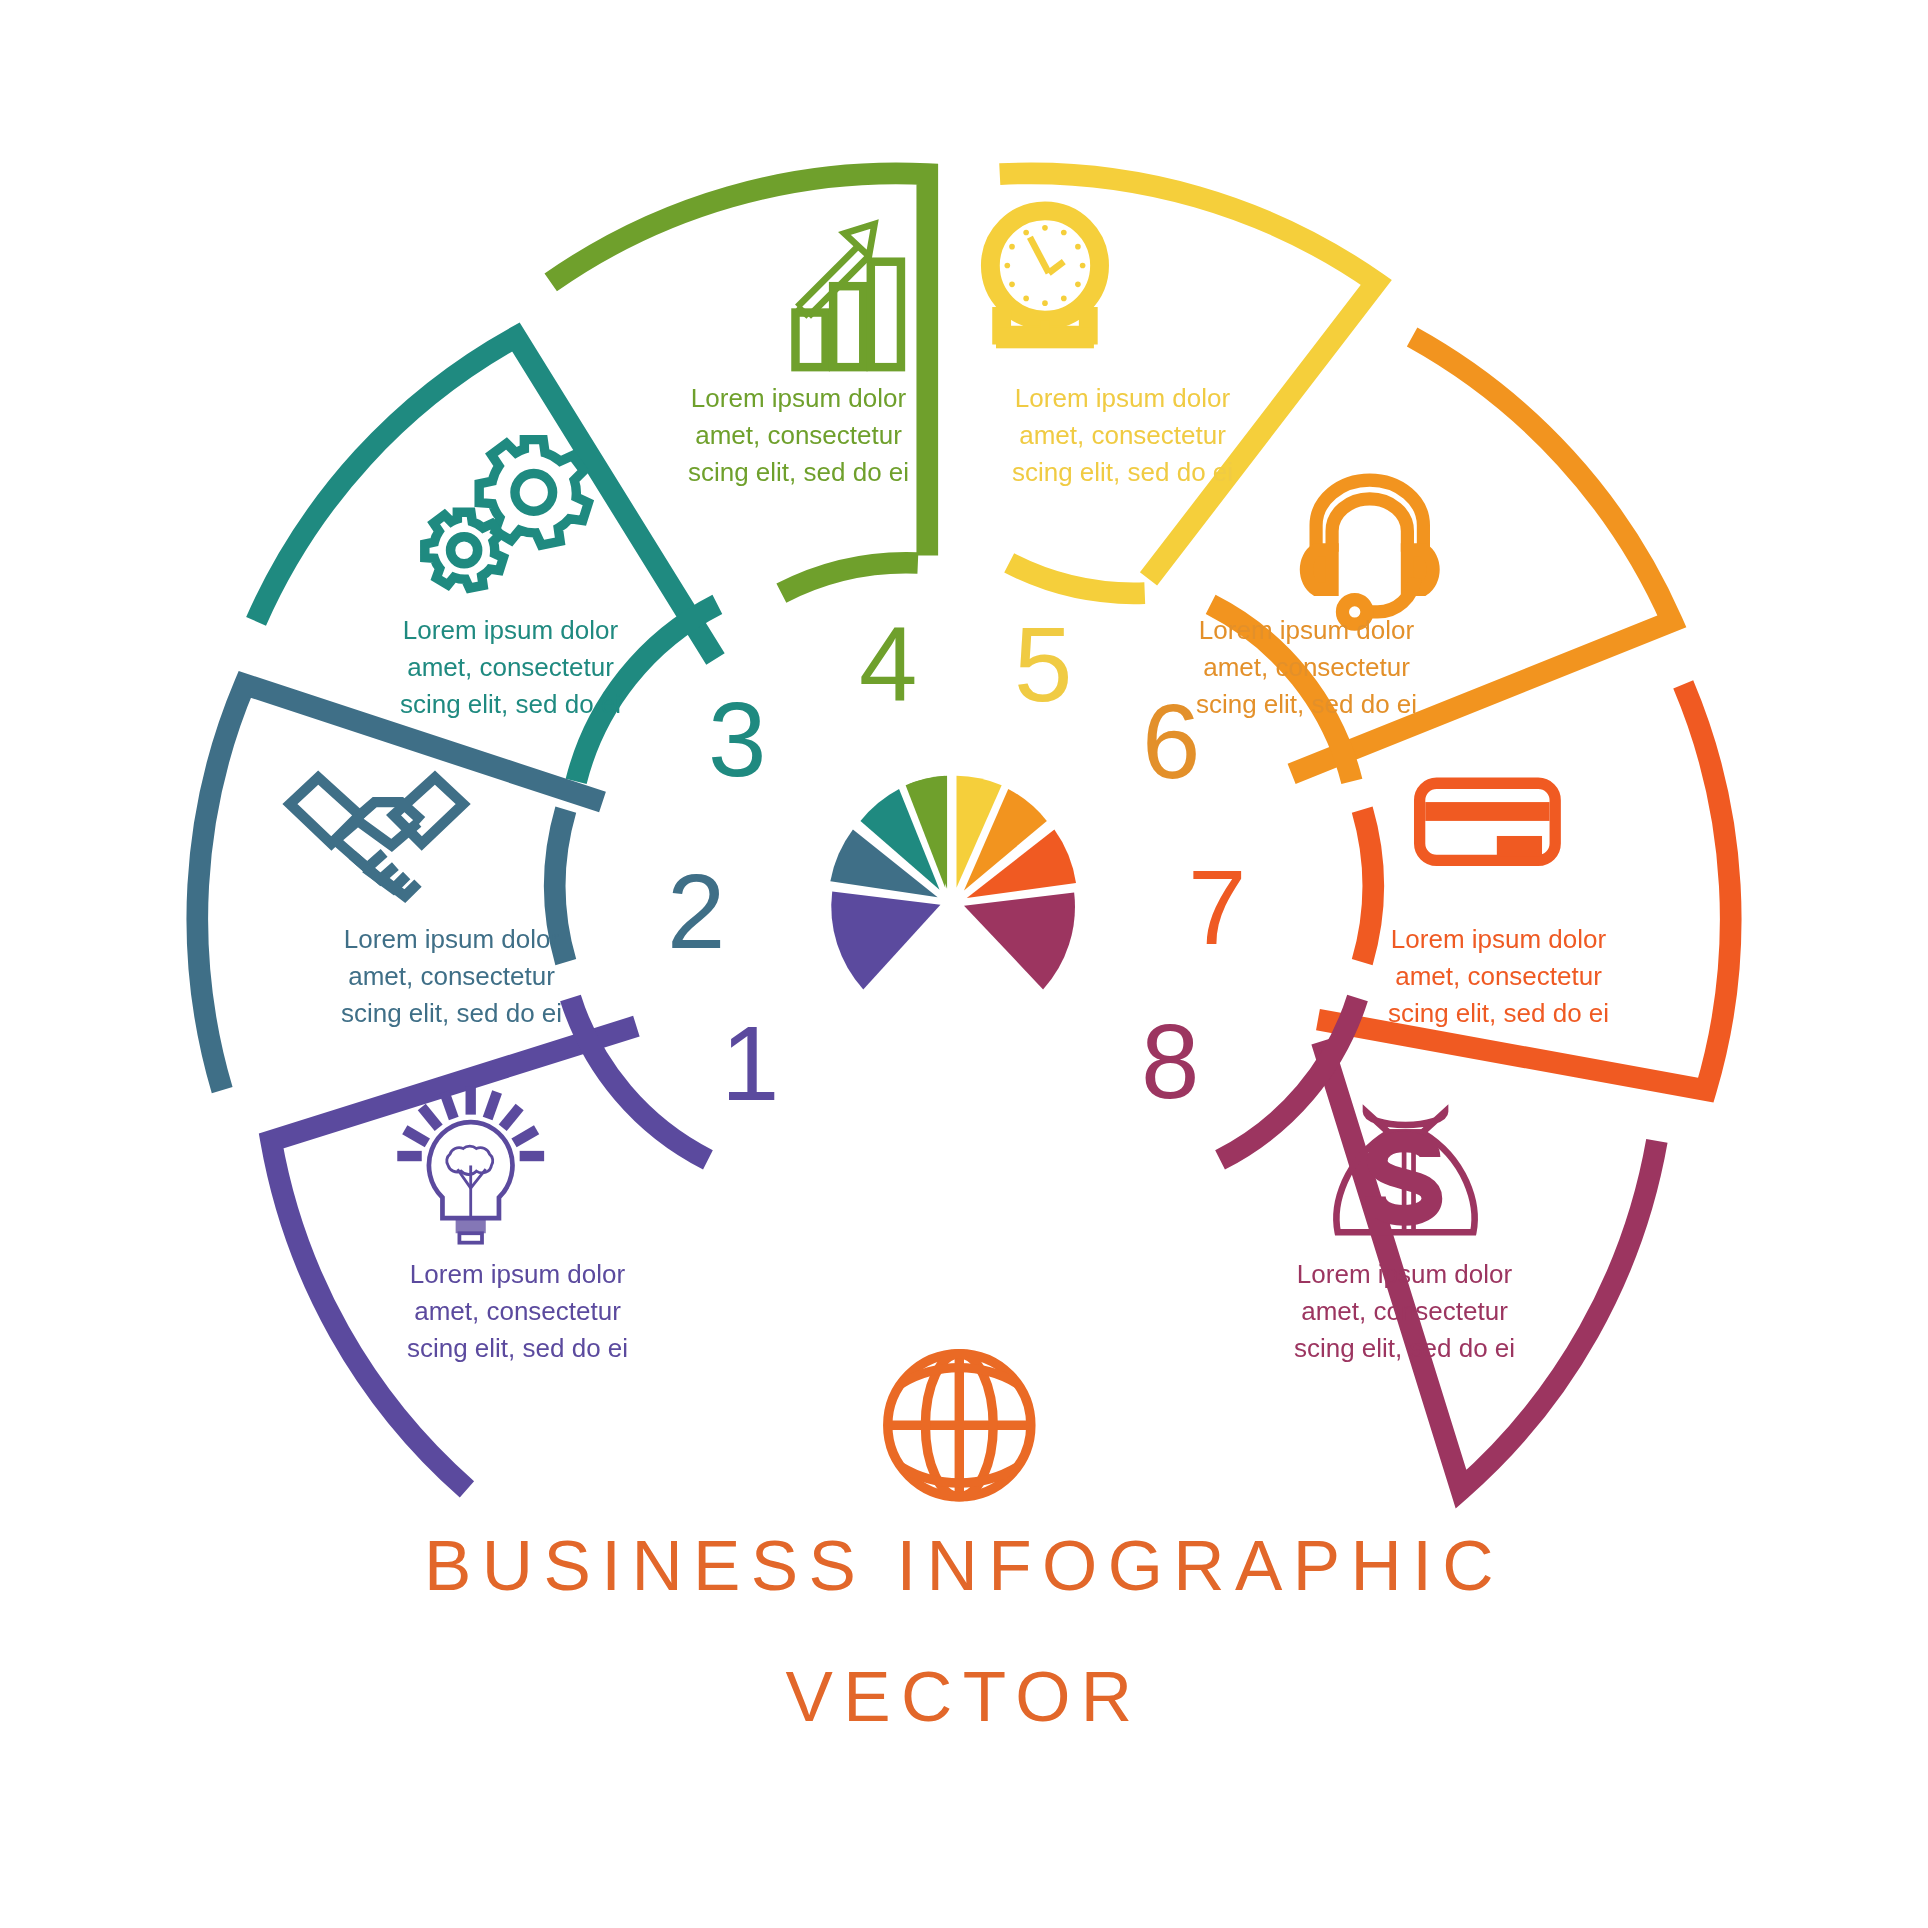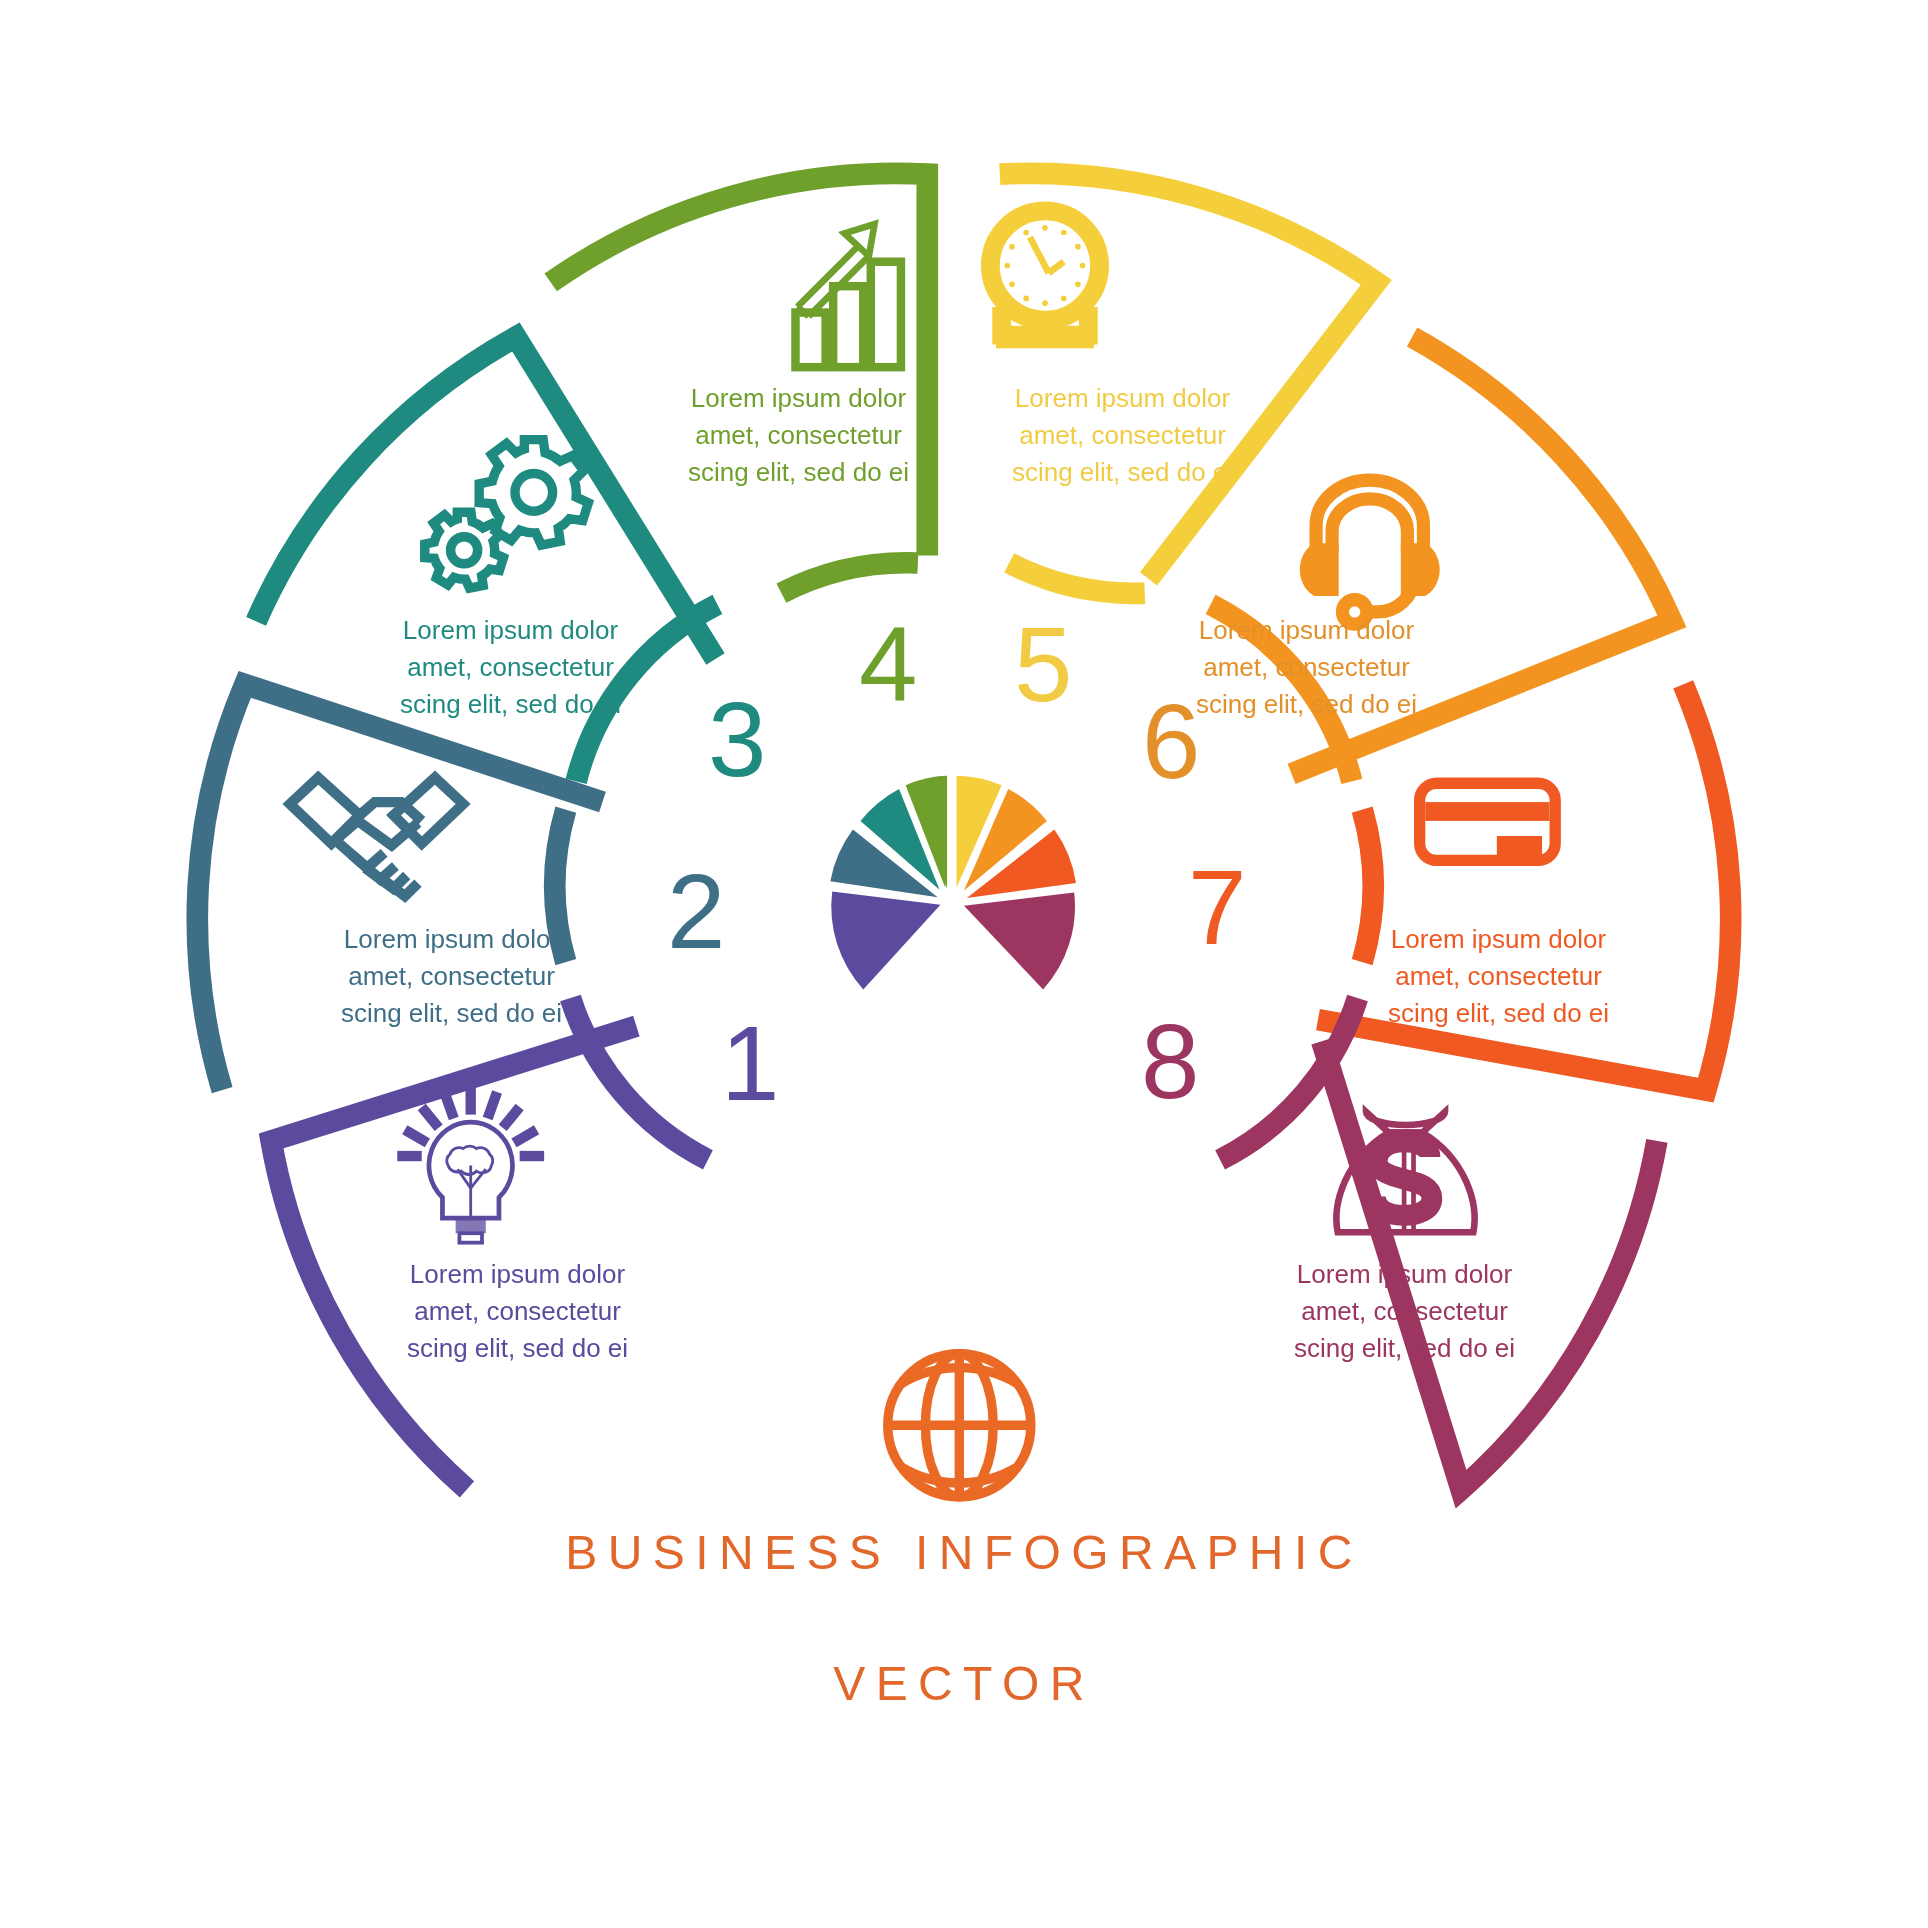--- a/index.html
+++ b/index.html
@@ -3,21 +3,21 @@
 <meta charset="utf-8">
 <style>
   html,body{margin:0;padding:0;background:#ffffff;}
   body{width:1928px;height:1928px;overflow:hidden;font-family:"Liberation Sans",sans-serif;}
   #stage{position:relative;width:1928px;height:1928px;background:#ffffff;}
   #svgroot{position:absolute;left:0;top:0;width:1928px;height:1928px;}
   .blk{position:absolute;width:301px;text-align:center;line-height:1.42;font-size:26px;font-family:"Liberation Sans",sans-serif;}
   .blk div{white-space:nowrap;}
   .num{position:absolute;font-family:"Liberation Sans",sans-serif;font-weight:300;font-size:105px;line-height:1;}
   .title{position:absolute;left:0;width:1928px;text-align:center;color:#e2672a;
-         font-family:"Liberation Sans",sans-serif;font-weight:300;font-size:48px;letter-spacing:10.4px;}
+         font-family:"Liberation Sans",sans-serif;font-weight:300;font-size:71px;letter-spacing:10.4px;}
   .titlewrap{position:absolute;left:0;top:1525px;width:1928px;}
 </style>
 </head>
 <body>
 
 <div id="stage">
 
   <svg id="svgroot" viewBox="0 0 2048 2048">
 
     <g fill="none" stroke-linecap="butt">

